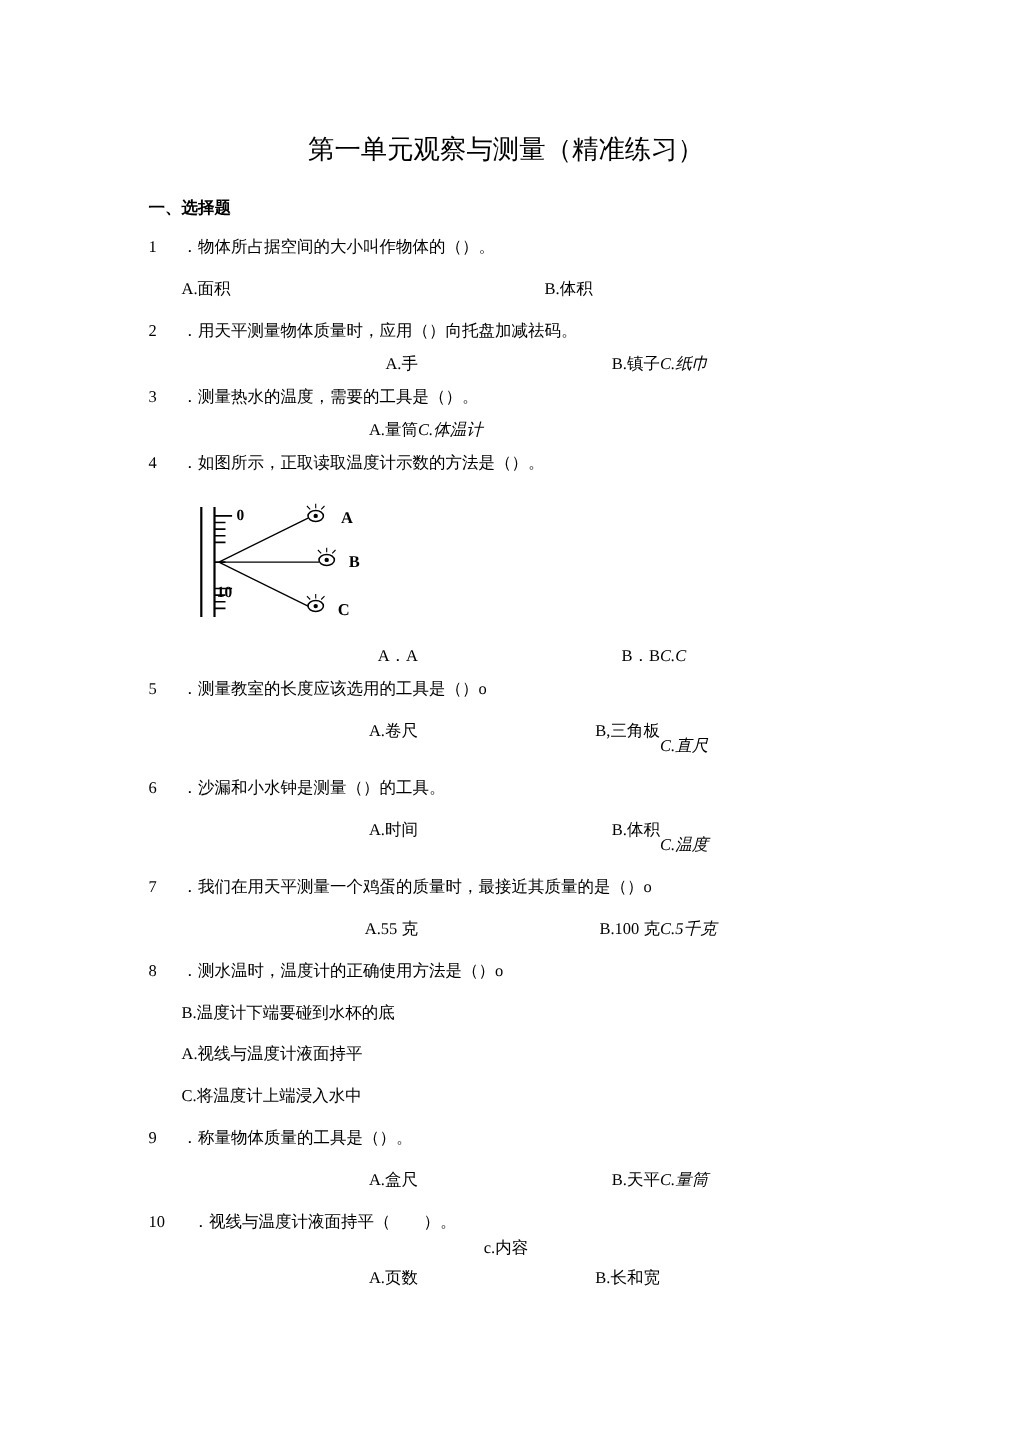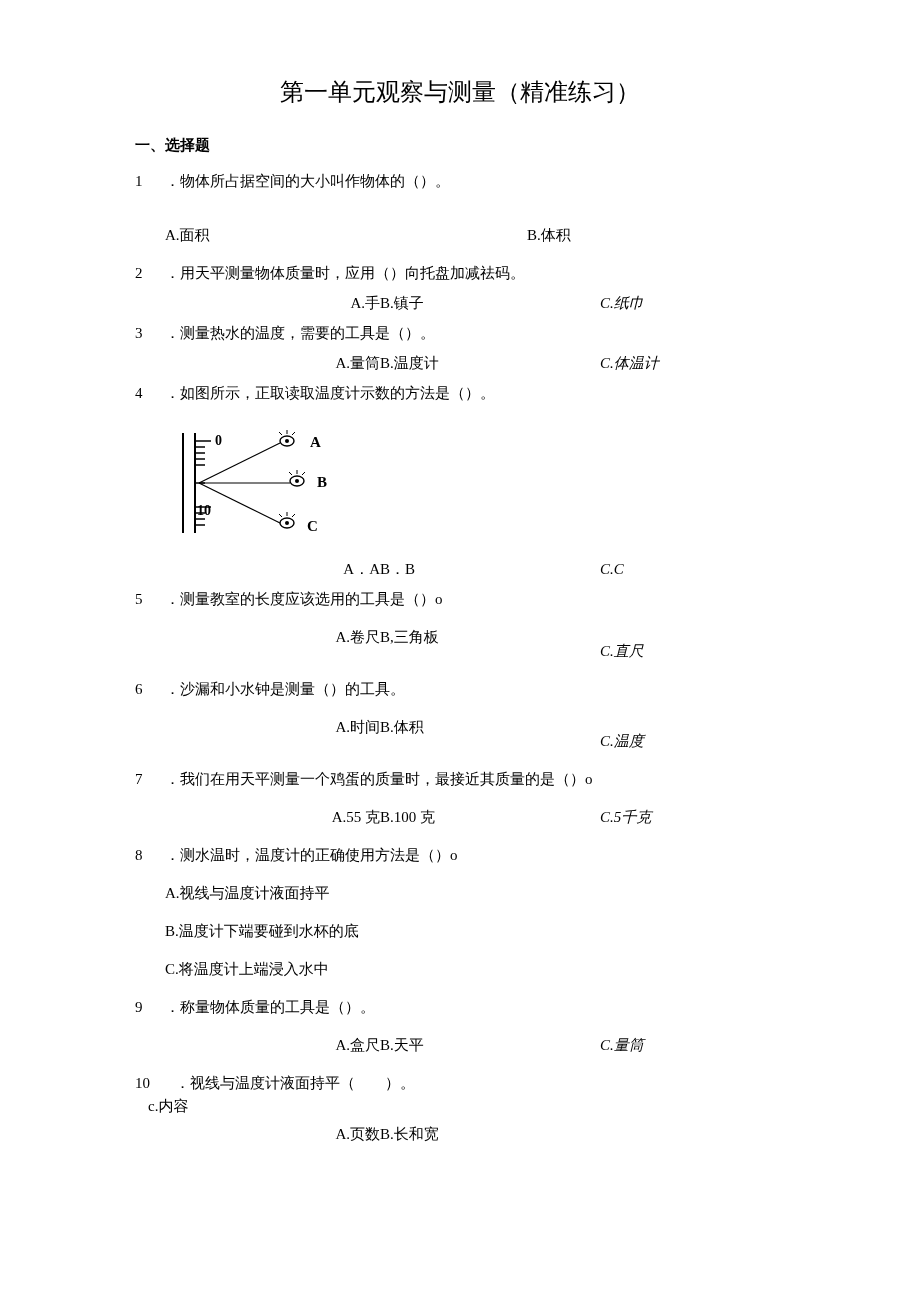--- a/index.html
+++ b/index.html
@@ -5,21 +5,21 @@
   body {
     margin: 0;
     padding: 0;
     background: #fff;
     font-family: "SimSun", "宋体", serif;
     font-size: 15px;
     color: #000;
     width: 920px;
   }
   .page {
-    padding: 76px 135px 100px 135px;
+    padding: 120px 135px 100px 135px;
     box-sizing: border-box;
   }
   .title {
     text-align: center;
     font-size: 24px;
     font-family: "SimSun", serif;
     margin-bottom: 28px;
   }
   .section-head {
     font-weight: bold;
@@ -36,39 +36,39 @@
   .qtext { flex: 1; }
   .opts {
     margin-top: 14px;
     margin-left: 30px;
     line-height: 1.6;
   }
   .opts-cols {
     display: flex;
   }
   .col-a { flex: 0 0 215px; text-align: right; }
-  .col-b { flex: 0 0 220px; }
+  .col-b { flex: 0 0 220px; text-align: right; }
   .col-c { flex: 1; font-style: italic; }
   .opts2 {
     display:flex;
-    margin-top:30px;
+    margin-top:14px;
     margin-left:30px;
     line-height:1.6;
-    gap:32px;
   }
   .opts2 .a2 { flex:0 0 330px; }
   .opts2 .b2 { flex:1; }
   .figure {
     margin: 18px 0 8px 30px;
   }
   svg { display:block; }
   .tight { margin-top: 6px; }
   .c-stray {
-    margin-left: 13px;
+    margin-left: 0px;
     margin-top: 2px;
+    text-align: center;
   }
   .q10num { width:40px; flex:0 0 40px; }
 </style>
 </head>
 <body>
 
 <div class="page">
 
   <div class="title">第一单元观察与测量（精准练习）</div>
 
@@ -92,21 +92,20 @@
     <div class="col-b">B.镇子</div>
     <div class="col-c">C.纸巾</div>
   </div>
 
   <div class="qrow tight">
     <div class="qnum">3</div>
     <div class="qtext">．测量热水的温度，需要的工具是（）。</div>
   </div>
   <div class="opts opts-cols tight">
     <div class="col-a">A.量筒</div>
-    <div class="col-b">B.温度计</div>
     <div class="col-c">C.体温计</div>
   </div>
 
   <div class="qrow tight">
     <div class="qnum">4</div>
     <div class="qtext">．如图所示，正取读取温度计示数的方法是（）。</div>
   </div>
 
   <div class="figure">
     <svg width="170" height="120" viewBox="0 0 170 120">
@@ -189,22 +188,22 @@
   <div class="opts opts-cols">
     <div class="col-a">A.55 克</div>
     <div class="col-b">B.100 克</div>
     <div class="col-c">C.5千克</div>
   </div>
 
   <div class="qrow">
     <div class="qnum">8</div>
     <div class="qtext">．测水温时，温度计的正确使用方法是（）o</div>
   </div>
+  <div class="opts">B.温度计下端要碰到水杯的底</div>
   <div class="opts">A.视线与温度计液面持平</div>
-  <div class="opts">B.温度计下端要碰到水杯的底</div>
   <div class="opts">C.将温度计上端浸入水中</div>
 
   <div class="qrow">
     <div class="qnum">9</div>
     <div class="qtext">．称量物体质量的工具是（）。</div>
   </div>
   <div class="opts opts-cols">
     <div class="col-a">A.盒尺</div>
     <div class="col-b">B.天平</div>
     <div class="col-c">C.量筒</div>

